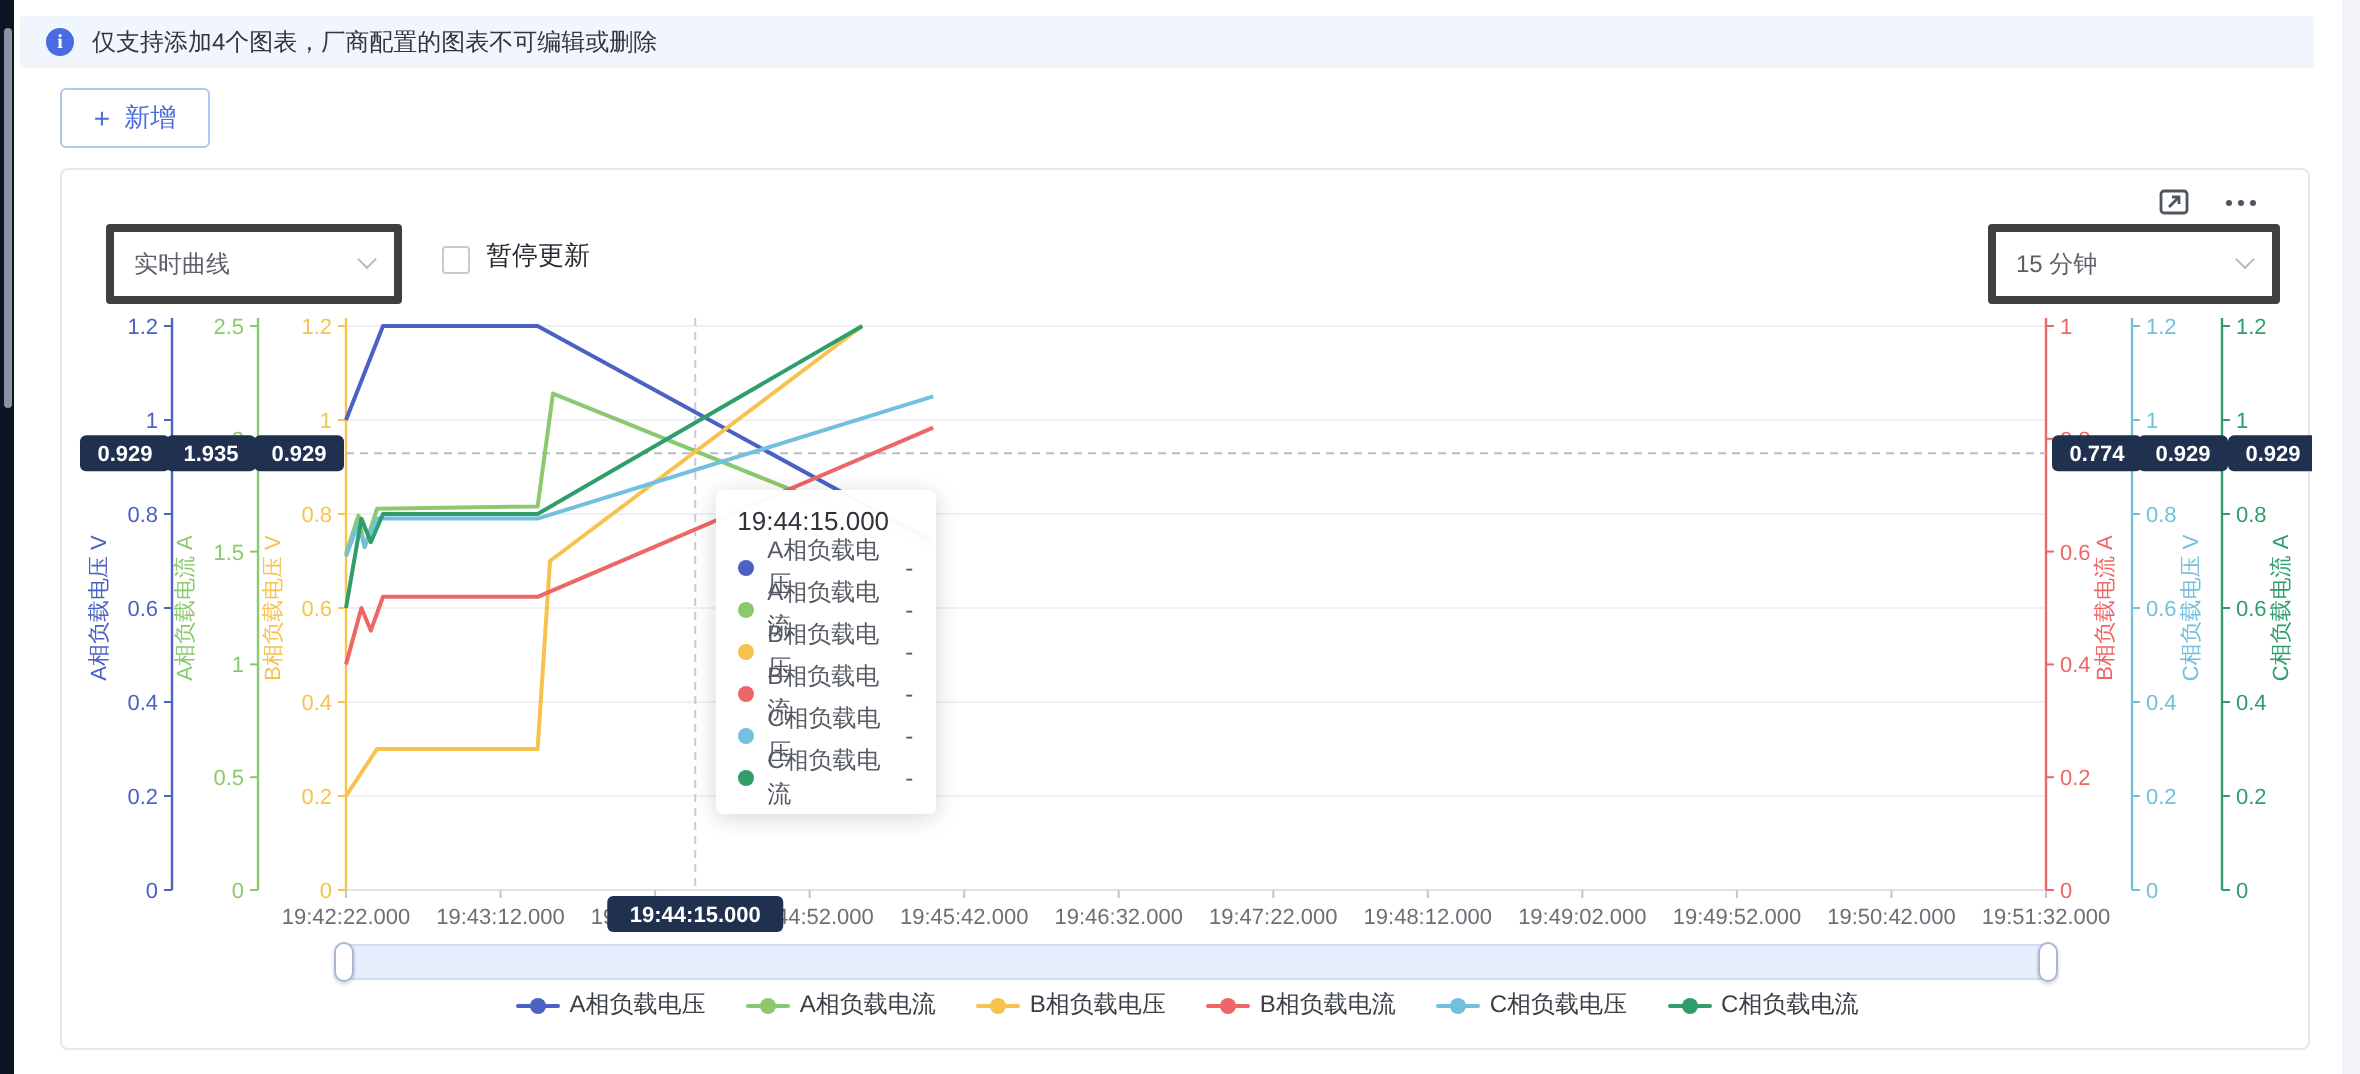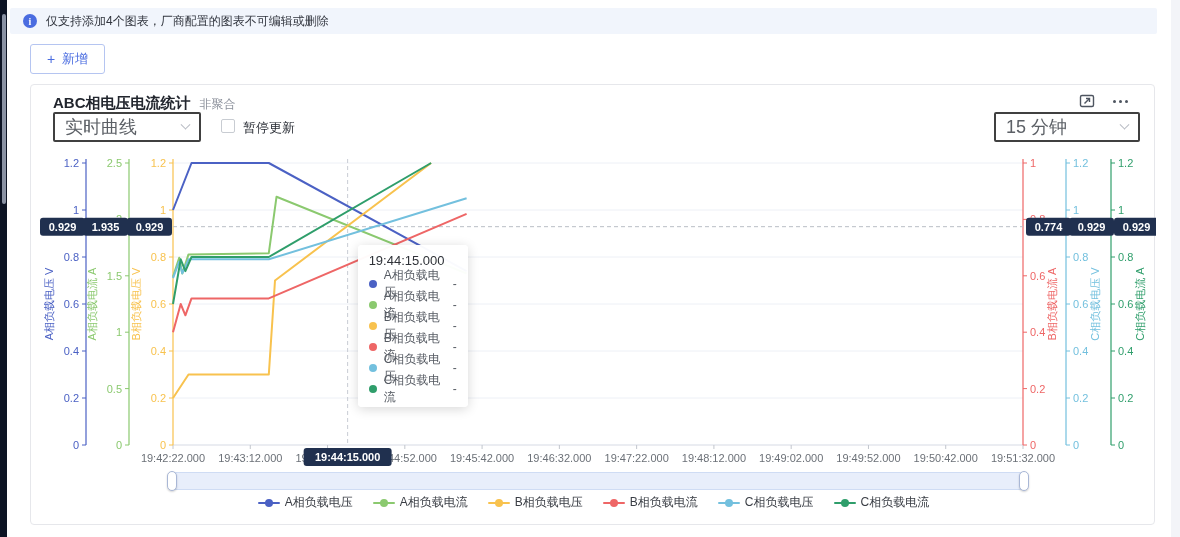--- a/index.html
+++ b/index.html
@@ -29,29 +29,29 @@
   .card { position:absolute; left:30px; top:84px; width:1125px; height:441px;
           background:#fff; border:1px solid #e6e7eb; border-radius:4px; }
   .card-title-row { position:absolute; left:22px; top:9px; display:flex; align-items:baseline; }
   .card-title { font-size:15px; font-weight:bold; color:#22262e; }
   .card-tag { font-size:12px; color:#8b909b; margin-left:9px; }
   .card-icons { position:absolute; right:26px; top:8px; display:flex; align-items:center; gap:18px; }
   .icon-btn { cursor:pointer; display:flex; align-items:center; }
   .more-icon { display:flex; gap:3px; }
   .more-icon b { width:3px; height:3px; border-radius:50%; background:#4e5560; }
 
-  .select { position:absolute; height:30px; background:#fff; border:2px solid #404040; border-radius:2px;
+  .select { position:absolute; height:40px; background:#fff; border:4px solid #404040; border-radius:2px;
             display:flex; align-items:center; justify-content:space-between; padding:0 10px;
-            font-size:18px; color:#5c6066; cursor:pointer; }
+            font-size:12px; color:#5c6066; cursor:pointer; }
   .sel-curve { left:22px; top:27px; width:148px; }
   .sel-interval { left:963px; top:27px; width:146px; }
   .chevron { width:7px; height:7px; border-right:1.4px solid #b6bac2; border-bottom:1.4px solid #b6bac2;
              transform:rotate(45deg) translate(-2px,-2px); }
 
-  .pause-wrap { position:absolute; left:190px; top:34px; display:flex; align-items:flex-start; gap:8px;
+  .pause-wrap { position:absolute; left:190px; top:34px; display:flex; align-items:flex-end; gap:8px;
                 font-size:13px; color:#272b33; cursor:pointer; }
   .checkbox-box { width:14px; height:14px; background:#fff; border:1px solid #c8ccd2; border-radius:2px; }
 
   .chart-wrap { position:absolute; left:0; top:64px; width:1125px; height:322px; }
 
   .tooltip { position:absolute; top:160px; width:110px; background:rgba(255,255,255,.97);
              border-radius:4px; box-shadow:0 2px 12px rgba(0,0,0,.16); padding:8px 11px; z-index:6; }
   .tt-time { font-size:13px; color:#2f3238; margin-bottom:5px; }
   .tt-row { display:flex; align-items:center; gap:7px; height:21px; font-size:12px; color:#565b63; }
   .tt-dot { width:8px; height:8px; border-radius:50%; flex:0 0 auto; }
@@ -83,24 +83,20 @@
     <span class="info-icon">i</span>
     <span>仅支持添加4个图表，厂商配置的图表不可编辑或删除</span>
   </div>
 
   <button class="add-btn">
     <span class="plus">+</span>
     <span>新增</span>
   </button>
 
   <div class="card">
-    <div class="card-title-row">
-      <span class="card-title">ABC相电压电流统计</span>
-      <span class="card-tag">非聚合</span>
-    </div>
 
     <div class="card-icons">
       <span class="icon-btn">
         <svg width="16" height="16" viewBox="0 0 16 16">
           <rect x="1.5" y="2.5" width="13" height="11" rx="1.5" fill="none" stroke="#4e5560" stroke-width="1.4"></rect>
           <line x1="5.5" y1="10.5" x2="10.5" y2="5.5" stroke="#4e5560" stroke-width="1.4"></line>
           <polyline points="7,5.5 10.5,5.5 10.5,9" fill="none" stroke="#4e5560" stroke-width="1.4"></polyline>
         </svg>
       </span>
       <span class="icon-btn more-icon">

